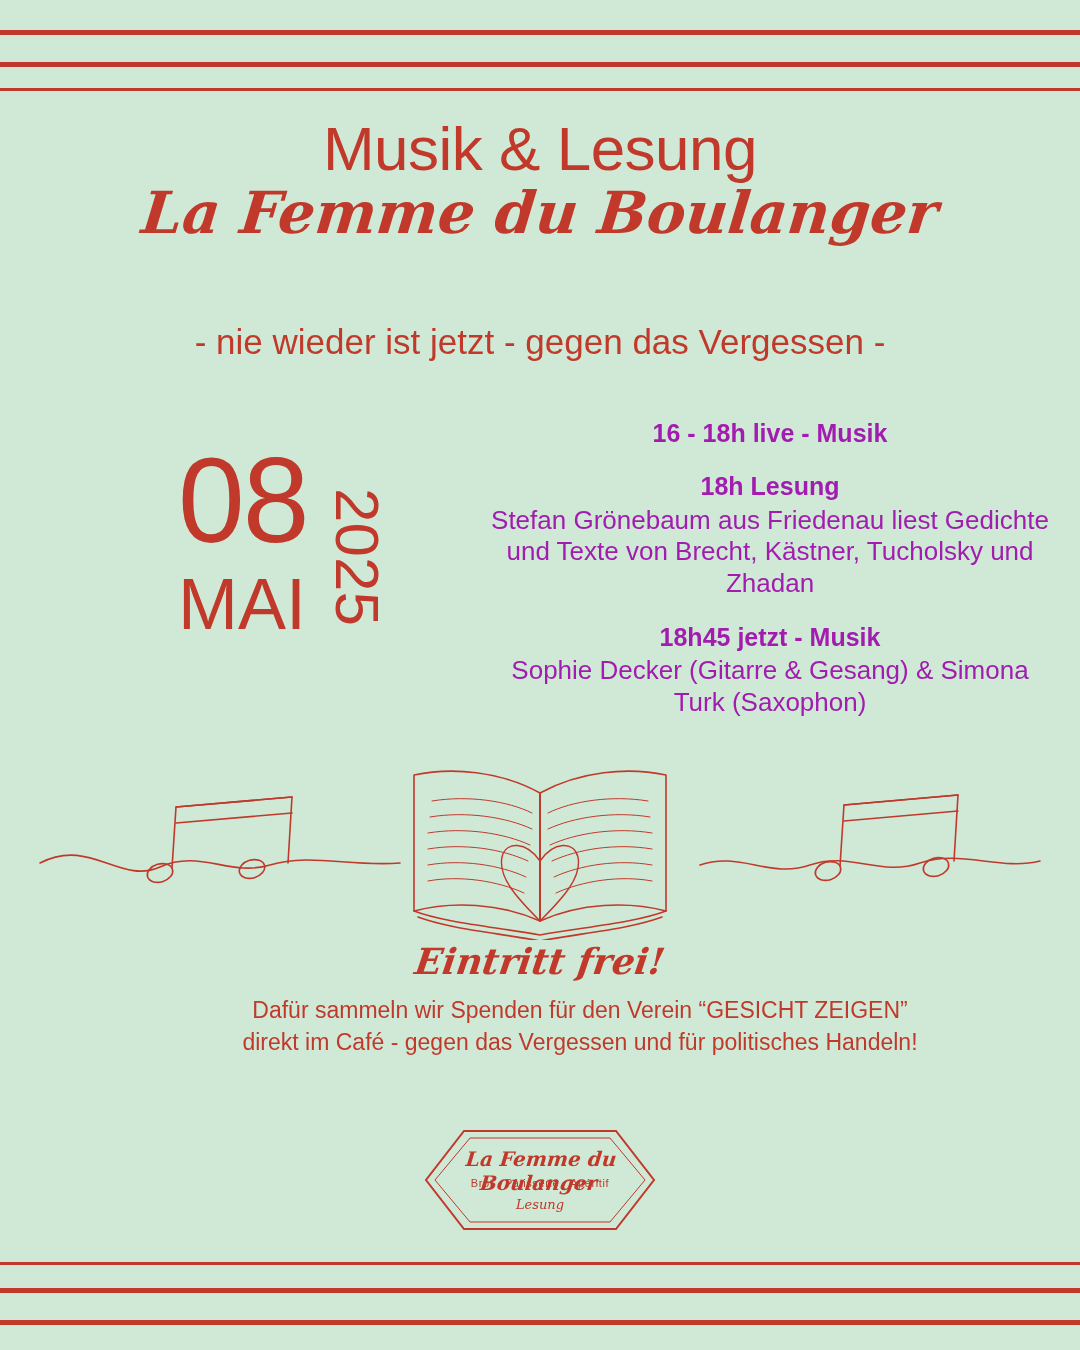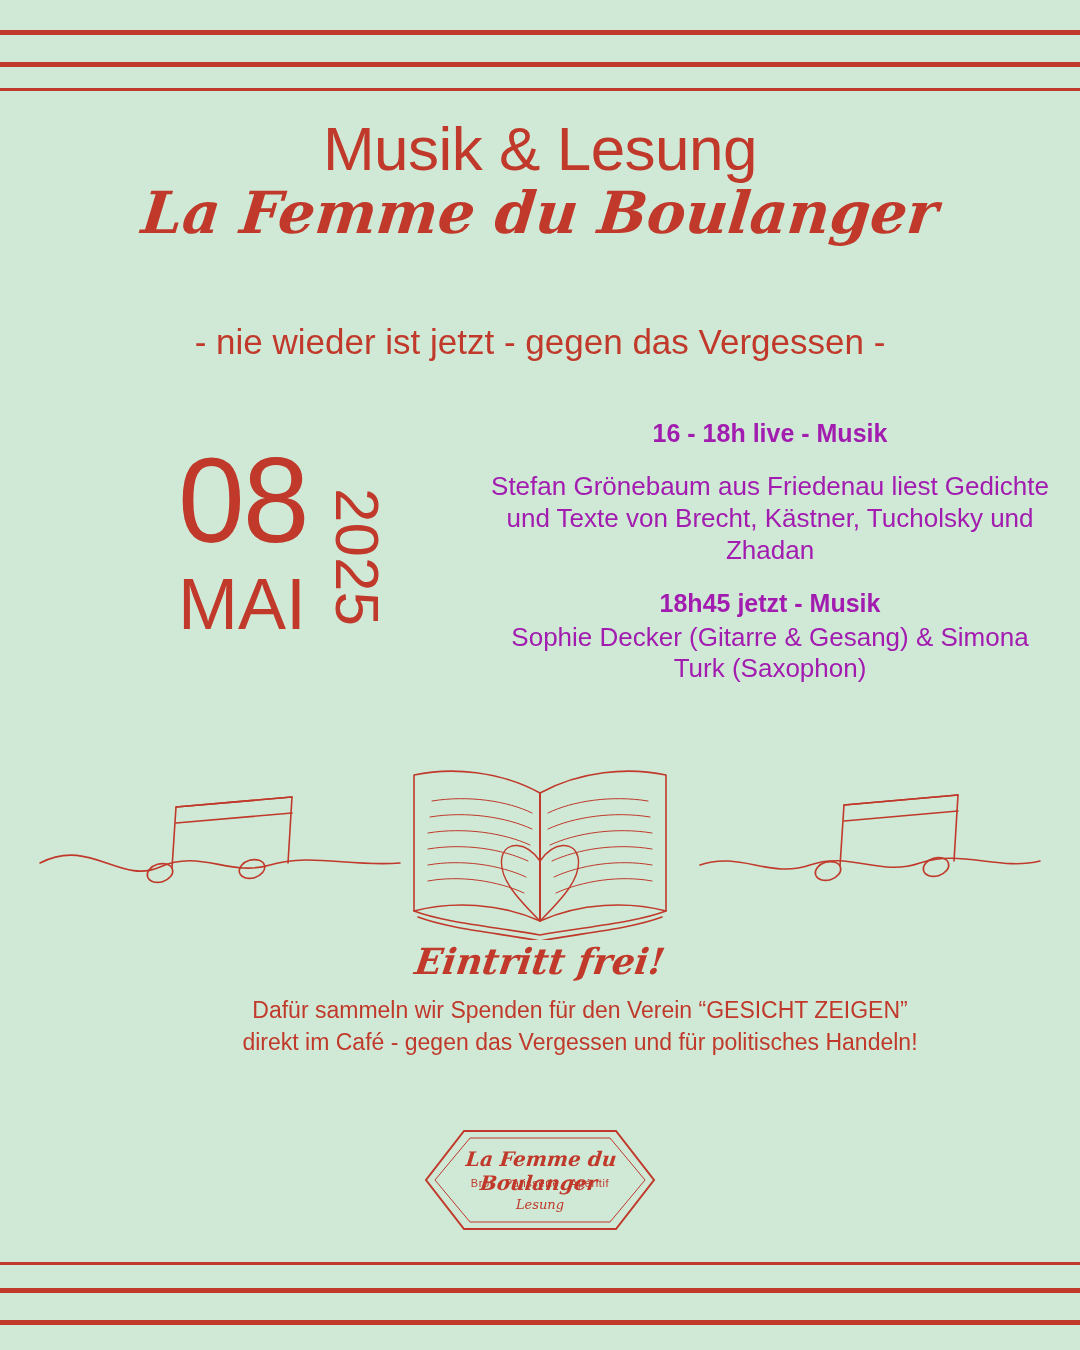--- a/index.html
+++ b/index.html
@@ -232,20 +232,21 @@
     <div class="date-day">08</div>
     <div class="date-month">MAI</div>
     <div class="date-year">2025</div>
   </div>
 
   <div class="programme">
     <div class="prog-item">
       <div class="prog-head">16 - 18h live - Musik</div>
     </div>
     <div class="prog-item">
+      <div class="prog-head">18h Lesung</div>
       <div class="prog-body">Stefan Grönebaum aus Friedenau liest Gedichte und Texte von Brecht, Kästner, Tucholsky und Zhadan</div>
     </div>
     <div class="prog-item">
       <div class="prog-head">18h45 jetzt - Musik</div>
       <div class="prog-body">Sophie Decker (Gitarre &amp; Gesang) &amp; Simona Turk (Saxophon)</div>
     </div>
   </div>
 
   <svg class="illustration" viewBox="0 0 1080 195">
     <g fill="none" stroke="#c0392b" stroke-width="1.6" stroke-linecap="round" stroke-linejoin="round">

